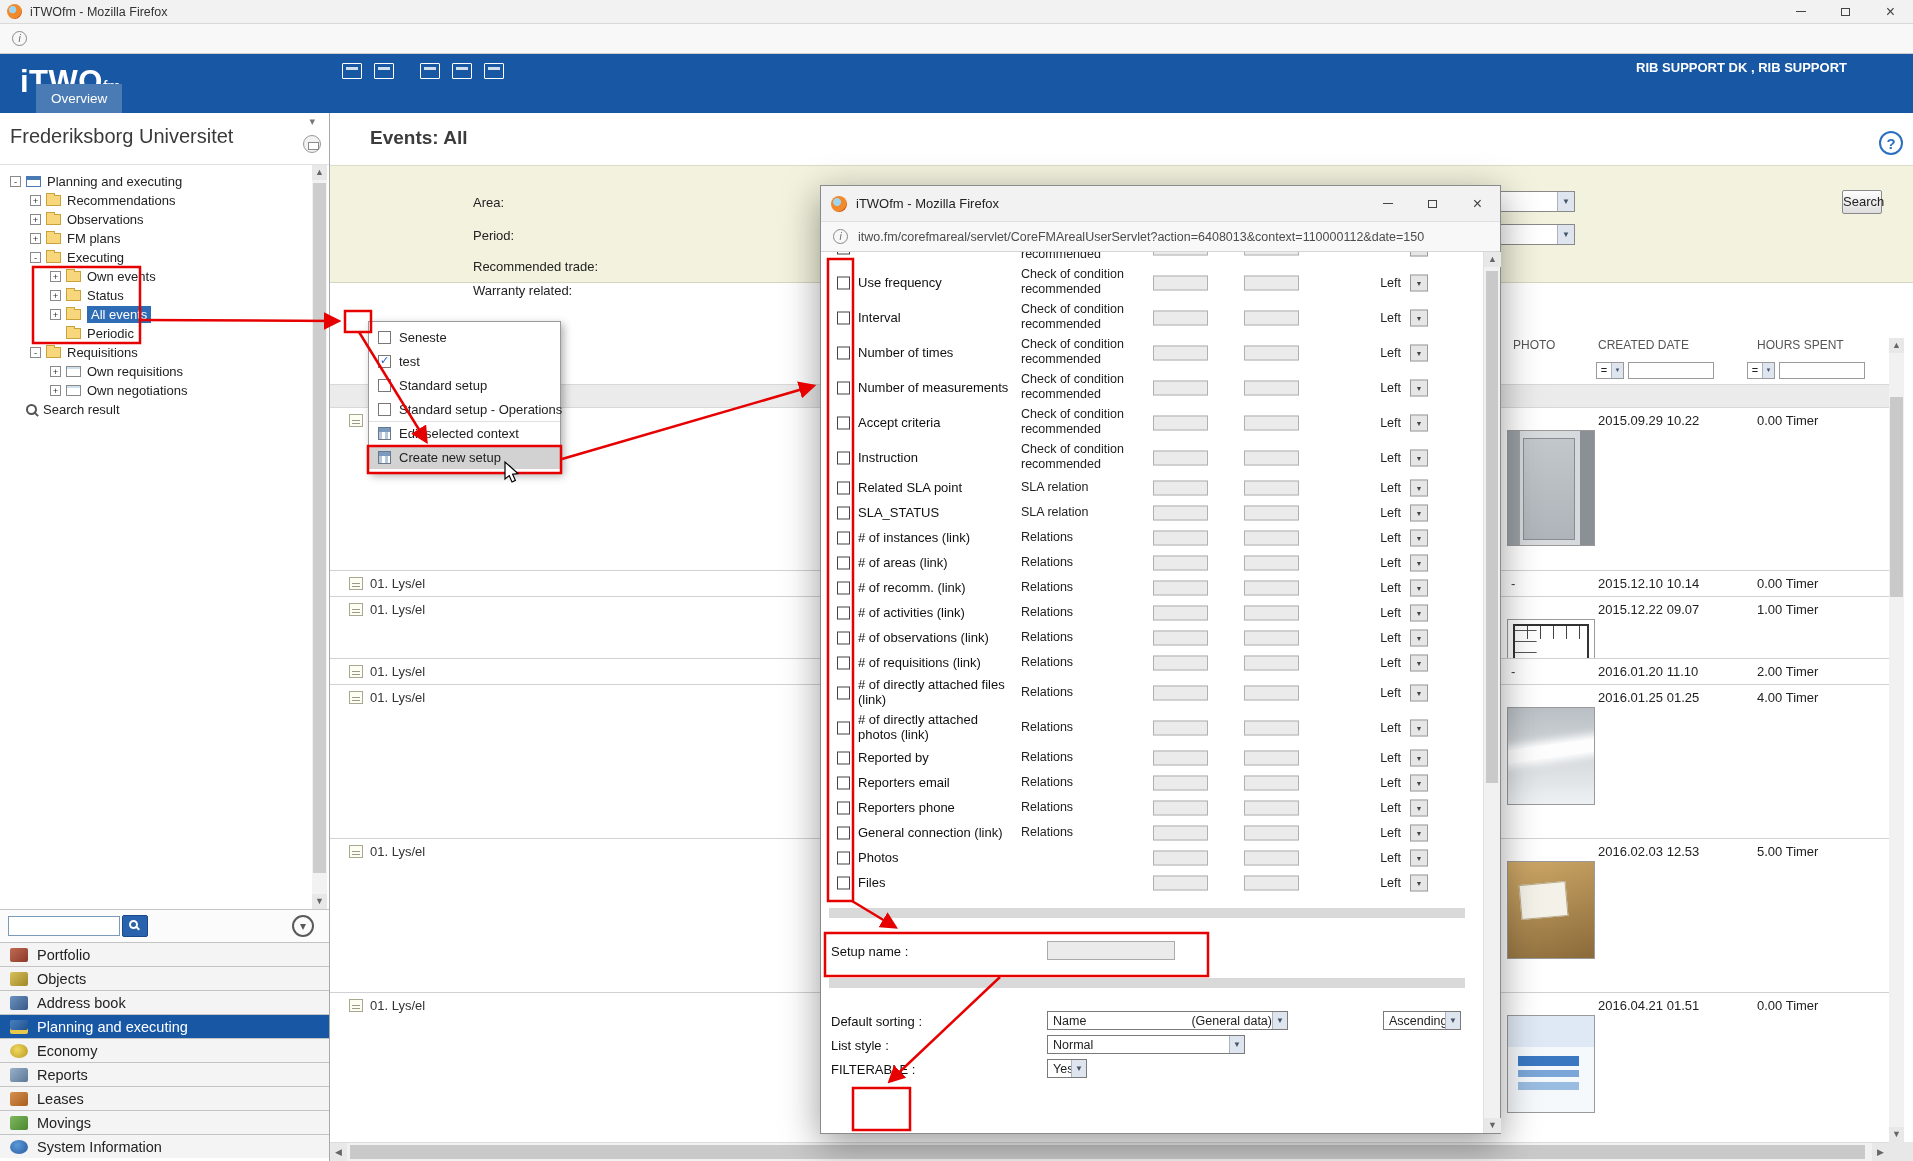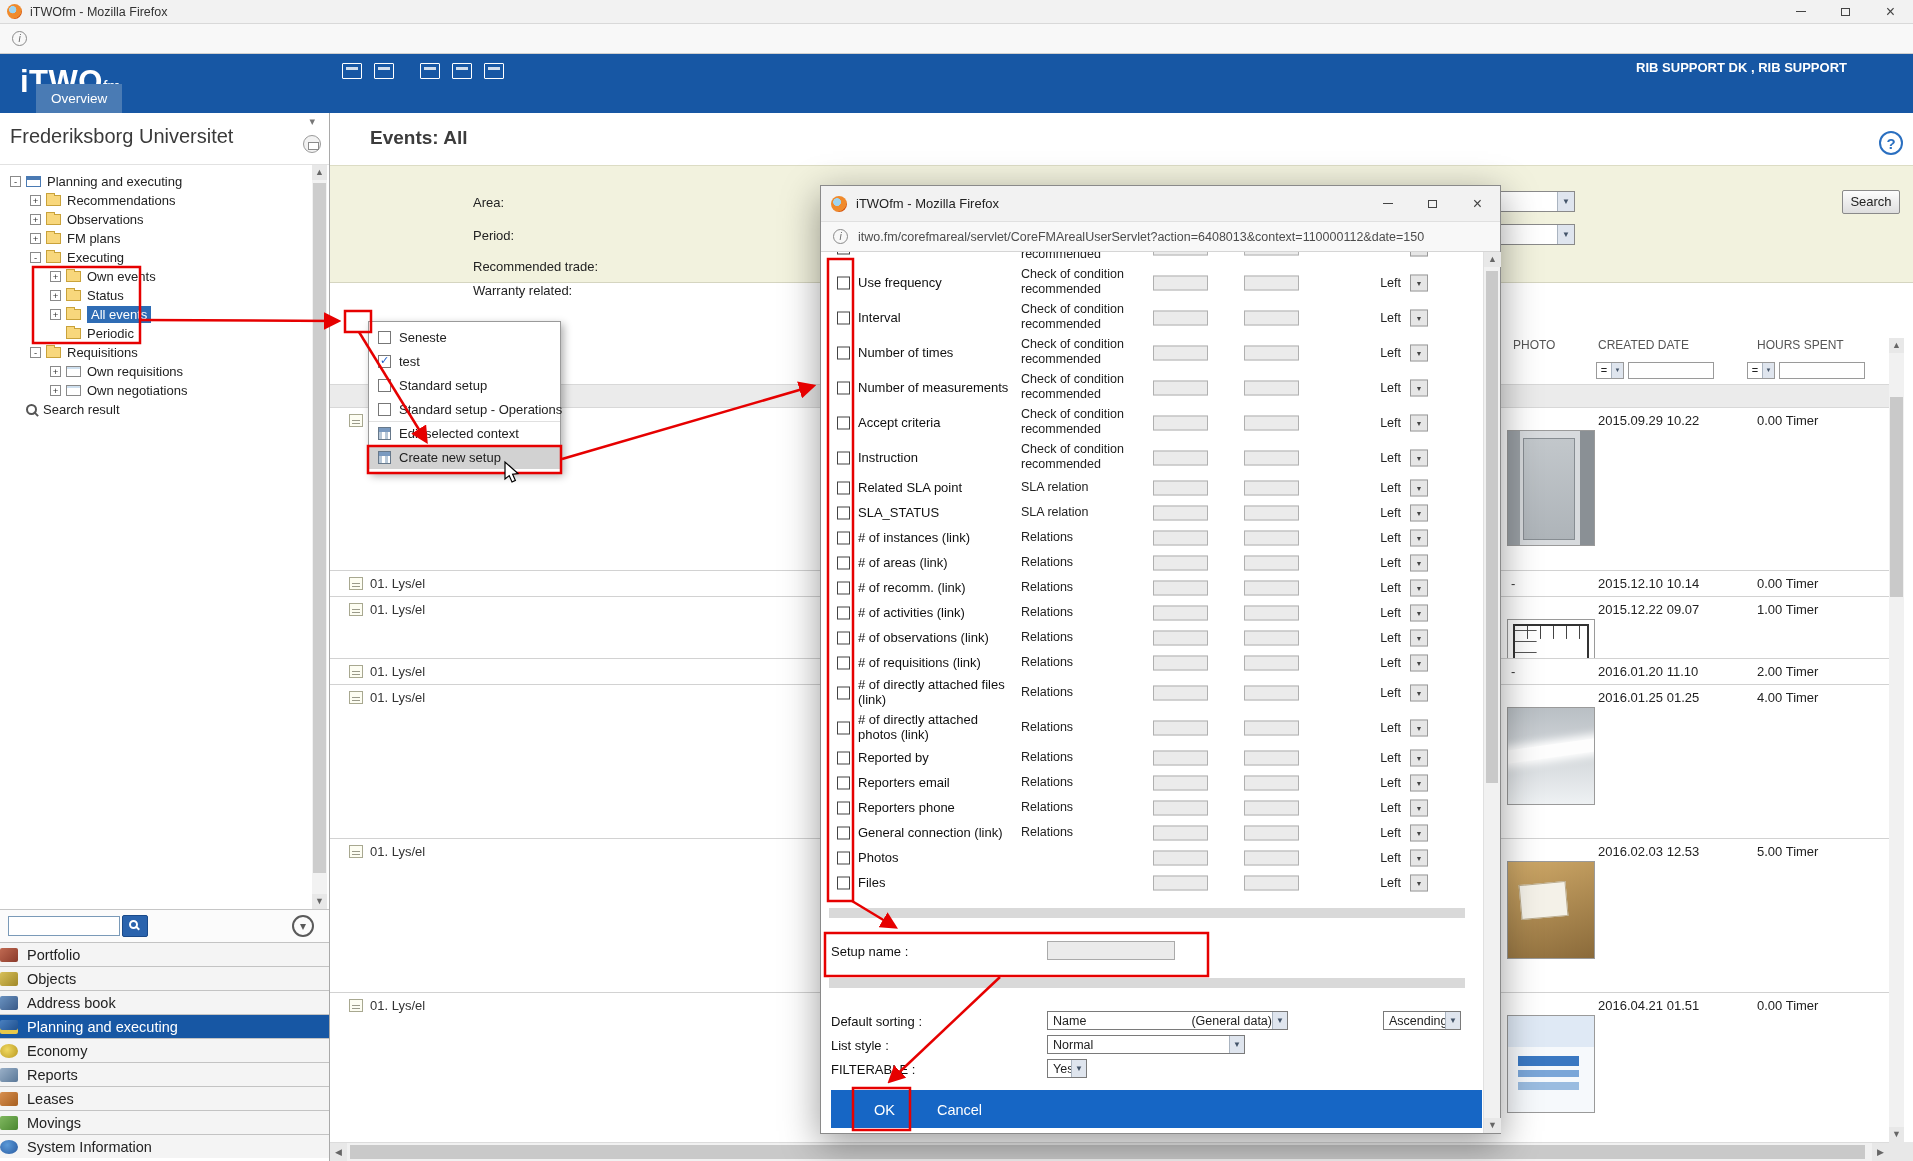--- a/index.html
+++ b/index.html
@@ -65,21 +65,21 @@
 
   .searchrow { position:absolute; left:0; right:0; top:796px; height:33px; border-top:1px solid #c6c6c6; background:#fbfbfb; }
   .side-search-input { position:absolute; left:8px; top:6px; width:112px; height:20px; border:1px solid #7a9ab8; font-size:12px; padding:0 4px; font-family:inherit; }
   .side-search-btn { position:absolute; left:122px; top:5px; width:26px; height:22px; background:#2a63ad; border:1px solid #1a4a8a; border-radius:2px; }
   .mag { position:absolute; left:6px; top:4px; width:9px; height:9px; border:2px solid #fff; border-radius:50%; }
   .mag::after { content:""; position:absolute; width:5px; height:2px; background:#fff; transform:rotate(45deg); right:-4px; bottom:-2px; }
   .chev-circle { position:absolute; right:15px; top:5px; width:22px; height:22px; border-radius:50%; border:2px solid #5a5a5a; color:#5a5a5a; text-align:center; line-height:19px; font-size:12px; }
   .chev-circle::before { content:"▾"; }
 
   .menu { position:absolute; left:0; right:0; top:829px; bottom:0; }
-  .mitem { height:24px; display:flex; align-items:center; border-top:1px solid #c3c3c3; font-size:14.5px; color:#222; background:#f4f4f4; }
+  .mitem { height:24px; display:flex; align-items:center; padding-left:10px; border-top:1px solid #c3c3c3; font-size:14.5px; color:#222; background:#f4f4f4; }
   .mitem.selected { background:#1757a4; color:#fff; }
   .menu-ic { width:18px; height:14px; margin-right:9px; border-radius:2px; flex:none; }
   .portfolio-icon { background:linear-gradient(135deg,#c06a52,#8a3a2a); }
   .objects-icon { background:linear-gradient(135deg,#d8c05a,#a08828); }
   .address-book-icon { background:linear-gradient(135deg,#6a92c0,#3a5a88); }
   .planning-icon { background:linear-gradient(135deg,#4a80c0,#1a4a88); box-shadow:inset 0 -4px #e8c84a; }
   .economy-icon { background:radial-gradient(circle at 40% 40%,#f0d860,#b89820); border-radius:50%; }
   .reports-icon { background:linear-gradient(135deg,#9ab0c8,#5a7898); }
   .leases-icon { background:linear-gradient(135deg,#d89050,#a86020); }
   .movings-icon { background:linear-gradient(135deg,#80b860,#4a8830); }
@@ -99,21 +99,21 @@
   .picker-btn { position:absolute; left:782px; top:26px; width:20px; height:19px; border:1px solid #9a9a9a; background:#fff; }
   .picker-btn::after { content:""; position:absolute; inset:3px; background:
      repeating-linear-gradient(0deg,#4a7ab3 0 2px,transparent 2px 5px),
      repeating-linear-gradient(90deg,#4a7ab3 0 2px,transparent 2px 5px); }
   .combo { position:absolute; border:1px solid #8a8a8a; background:#fff; font-size:13px; display:flex; align-items:center; }
   .combo-val { flex:1; padding-left:5px; white-space:nowrap; overflow:hidden; }
   .combo-arrow { width:17px; align-self:stretch; background:#dfe5ee; border-left:1px solid #aab4c0; color:#44556a; font-size:8px; display:flex; align-items:center; justify-content:center; }
   .combo-arrow::before { content:"▼"; }
   .status-combo { left:1049px; top:25px; width:196px; height:21px; }
   .combo2 { left:1049px; top:58px; width:196px; height:21px; }
-  .search-btn { position:absolute; left:1512px; top:24px; width:58px; height:24px; border:1px solid #8a8a8a; background:linear-gradient(#fdfdfd,#dedede); font-size:13px; text-align:center; line-height:22px; color:#222; border-radius:2px; }
+  .search-btn { position:absolute; left:1512px; top:24px; width:40px; height:24px; border:1px solid #8a8a8a; background:linear-gradient(#fdfdfd,#dedede); font-size:13px; text-align:center; line-height:22px; color:#222; border-radius:2px; }
 
   .gridbar { position:absolute; left:0; top:198px; right:24px; height:21px; background:#efefec; border-bottom:1px solid #d8d8d8; }
   .ctx-trigger { position:absolute; left:15px; top:2px; width:26px; height:17px; border:1px solid #8a8a8a; background:#f6f6f6; color:#444; font-size:8px; text-align:center; line-height:15px; }
   .ctx-trigger::before { content:"▼"; }
   .actions-lbl { position:absolute; left:1237px; top:3px; font-size:12.5px; color:#333; }
   .actions-lbl::before { content:"▾ "; color:#555; font-size:10px; }
 
   .colhead { position:absolute; top:225px; left:0; right:24px; height:19px; }
   .col { position:absolute; font-size:12px; color:#555; }
   .col-photo { left:1183px; } .col-created { left:1268px; } .col-hours { left:1427px; }
@@ -786,24 +786,20 @@
       <span class="combo-val">Normal</span>
       <span class="combo-arrow"></span>
     </div>
 
     <span class="m-form-label msl3">FILTERABLE :</span>
     <div class="mcombo mc-filt">
       <span class="combo-val">Yes</span>
       <span class="combo-arrow"></span>
     </div>
 
-    <div class="m-footer">
-      <span class="m-btn m-ok">OK</span>
-      <span class="m-btn m-cancel">Cancel</span>
-    </div>
   </div>
 
   <div class="mscroll">
     <span class="sb-arrow up">▲</span>
     <span class="thumb"></span>
     <span class="sb-arrow dn">▼</span>
   </div>
 </div>
 
 <svg class="overlay" width="1913" height="1161" viewBox="0 0 1913 1161" xmlns="http://www.w3.org/2000/svg">

